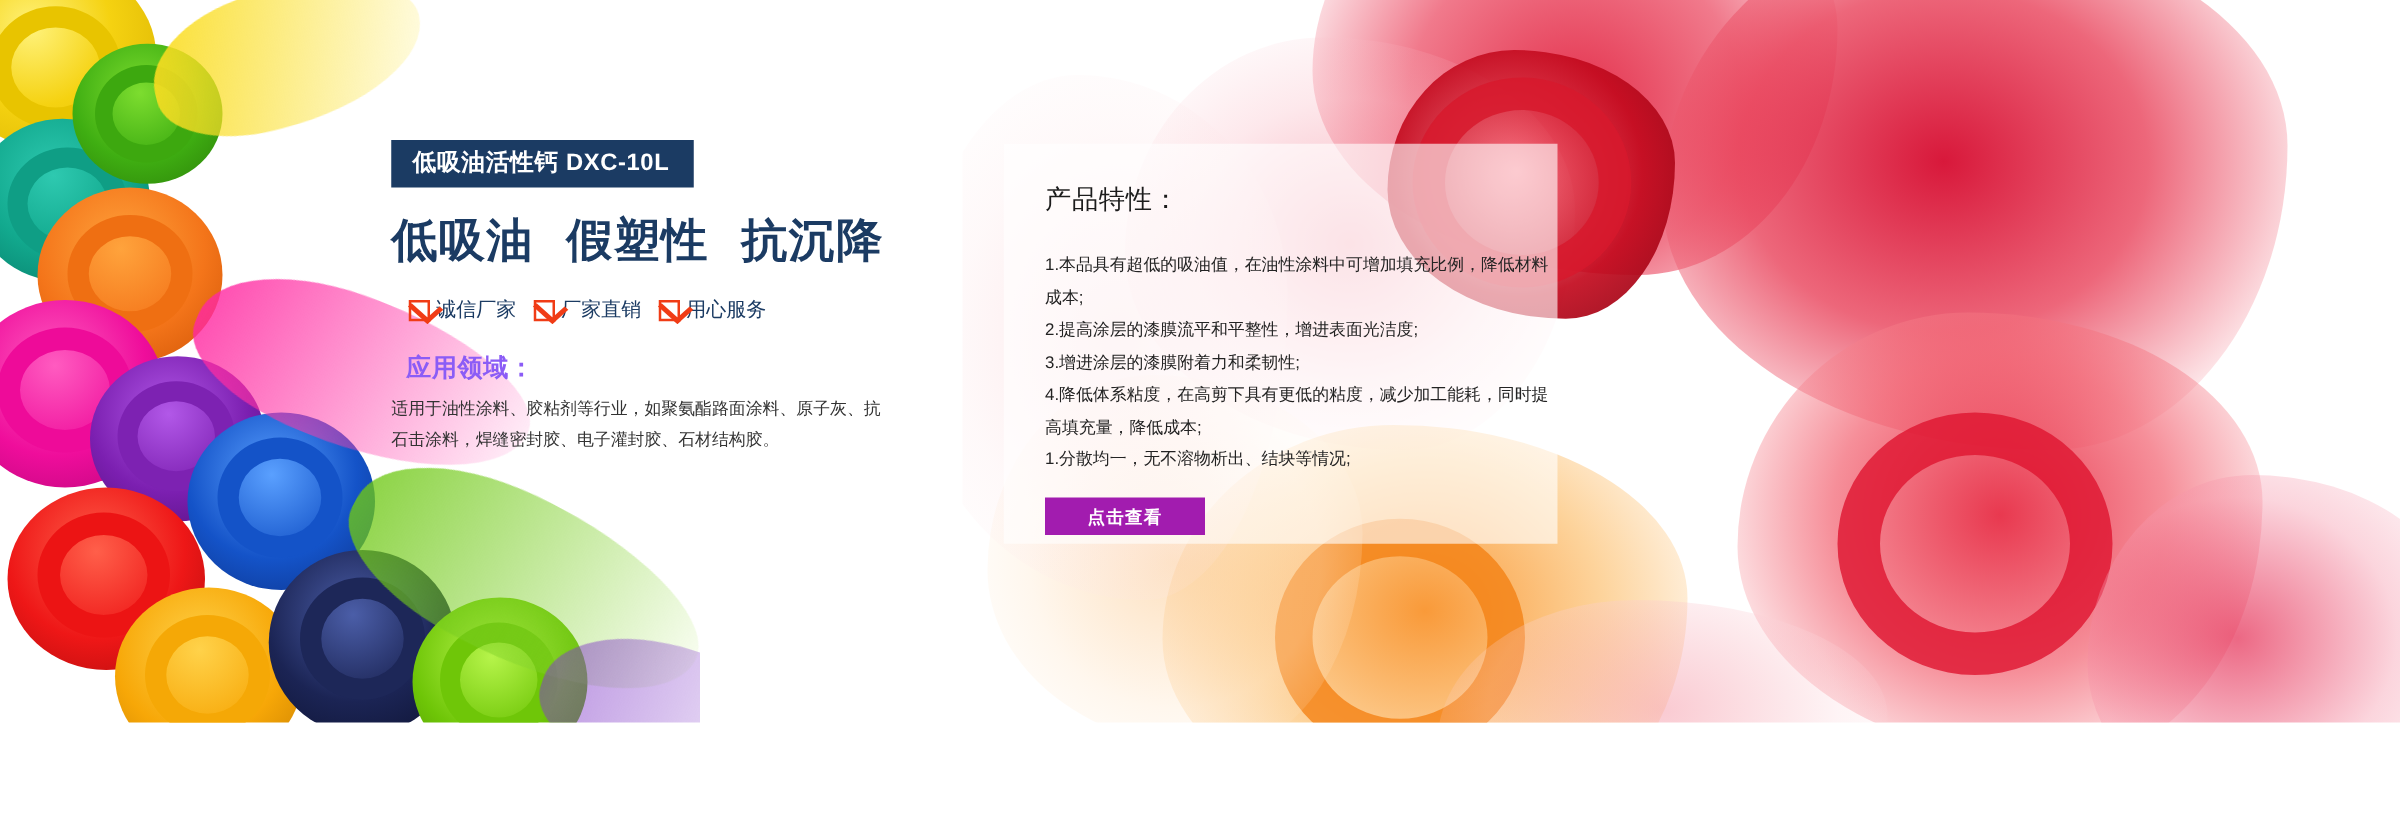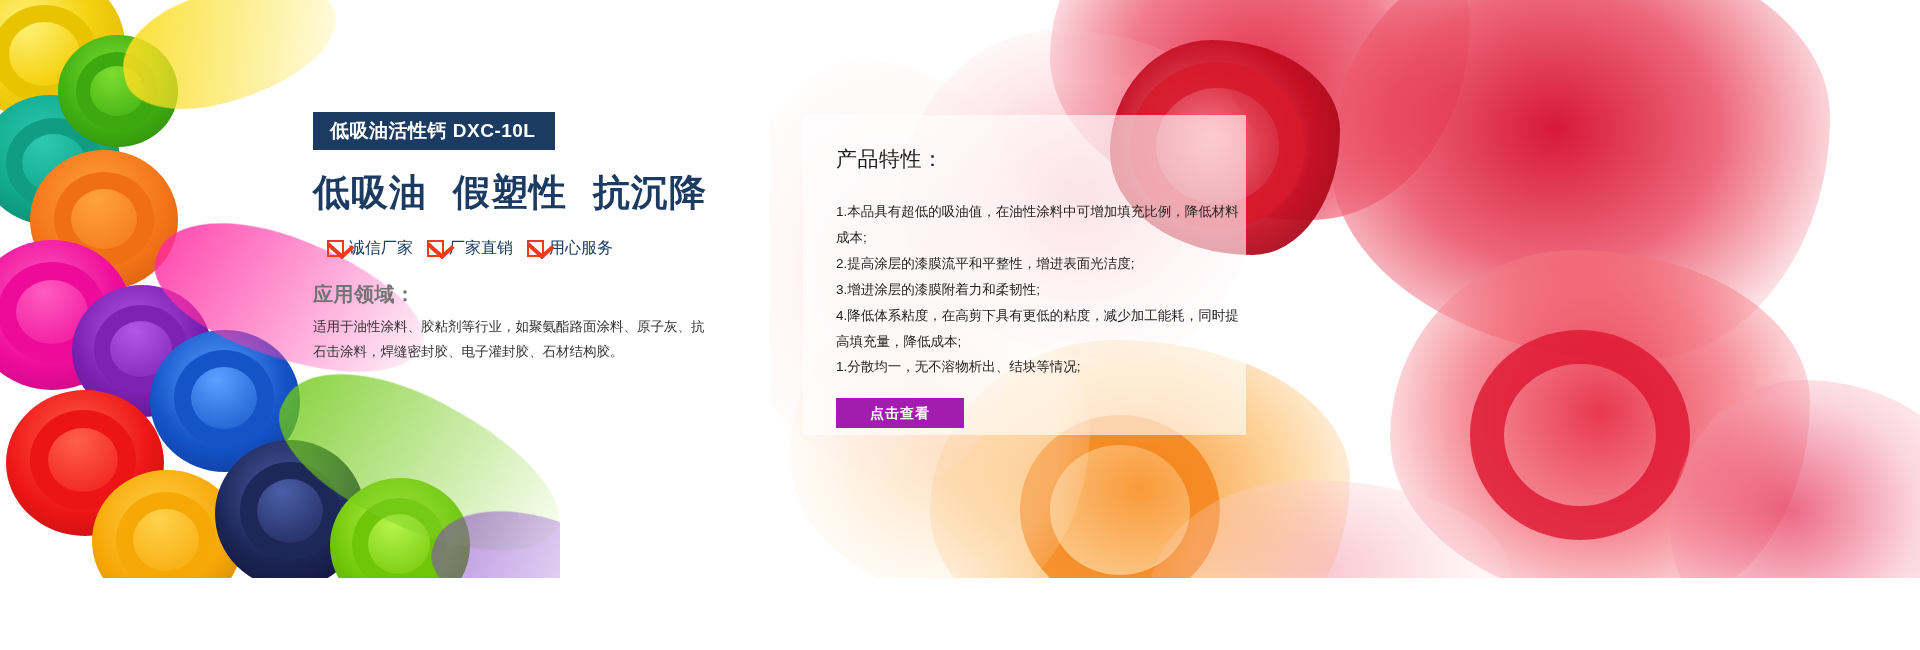--- a/index.html
+++ b/index.html
@@ -103,22 +103,23 @@
   .feature-label {
     font-size: 16px;
     color: #1b3b63;
     font-weight: 500;
   }
 
   .app-title {
     margin-top: 22px;
     font-size: 20px;
     font-weight: bold;
-    color: #737373;
+    color: #8b5cf6;
     letter-spacing: 0.5px;
+    margin-left: 12px;
   }
   .app-body {
     margin-top: 7px;
     font-size: 13.5px;
     line-height: 1.85;
     color: #333333;
     width: 400px;
   }
 
   

